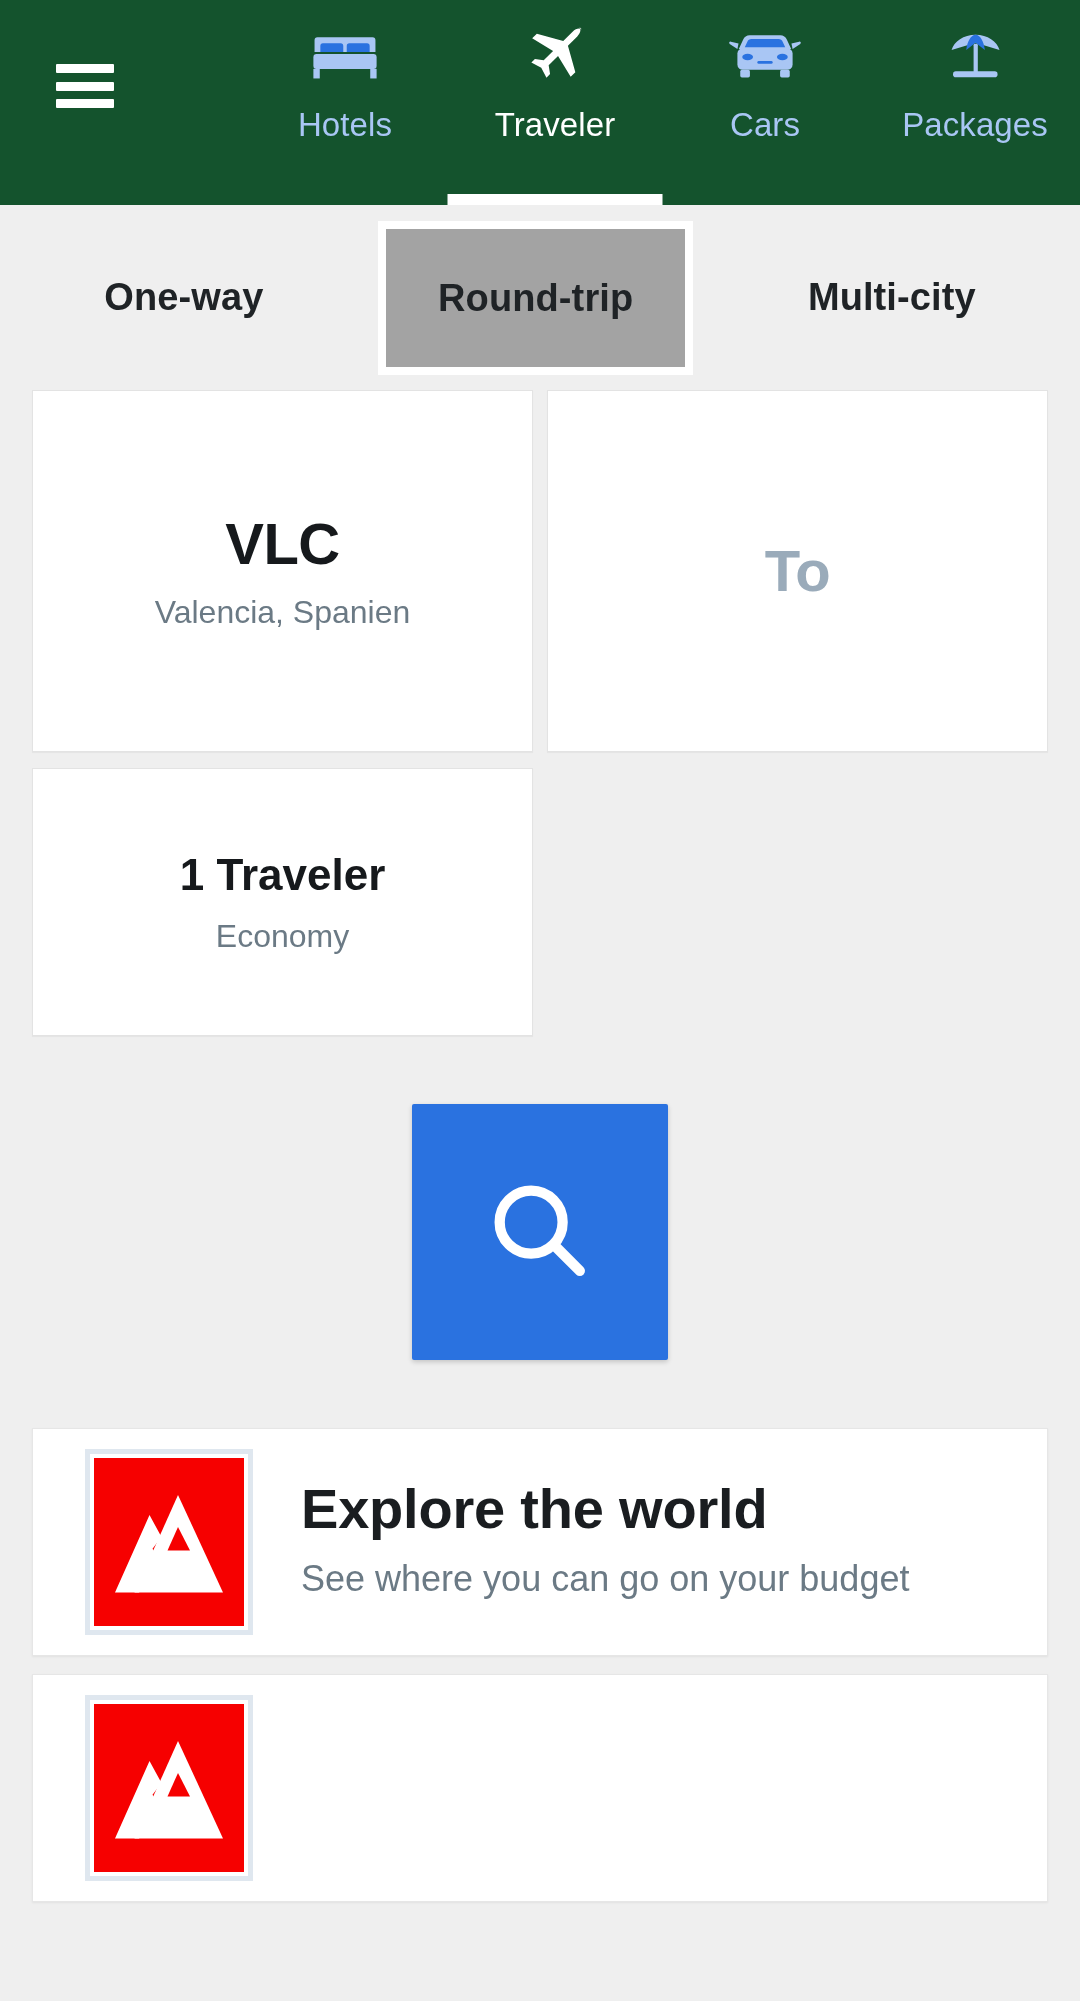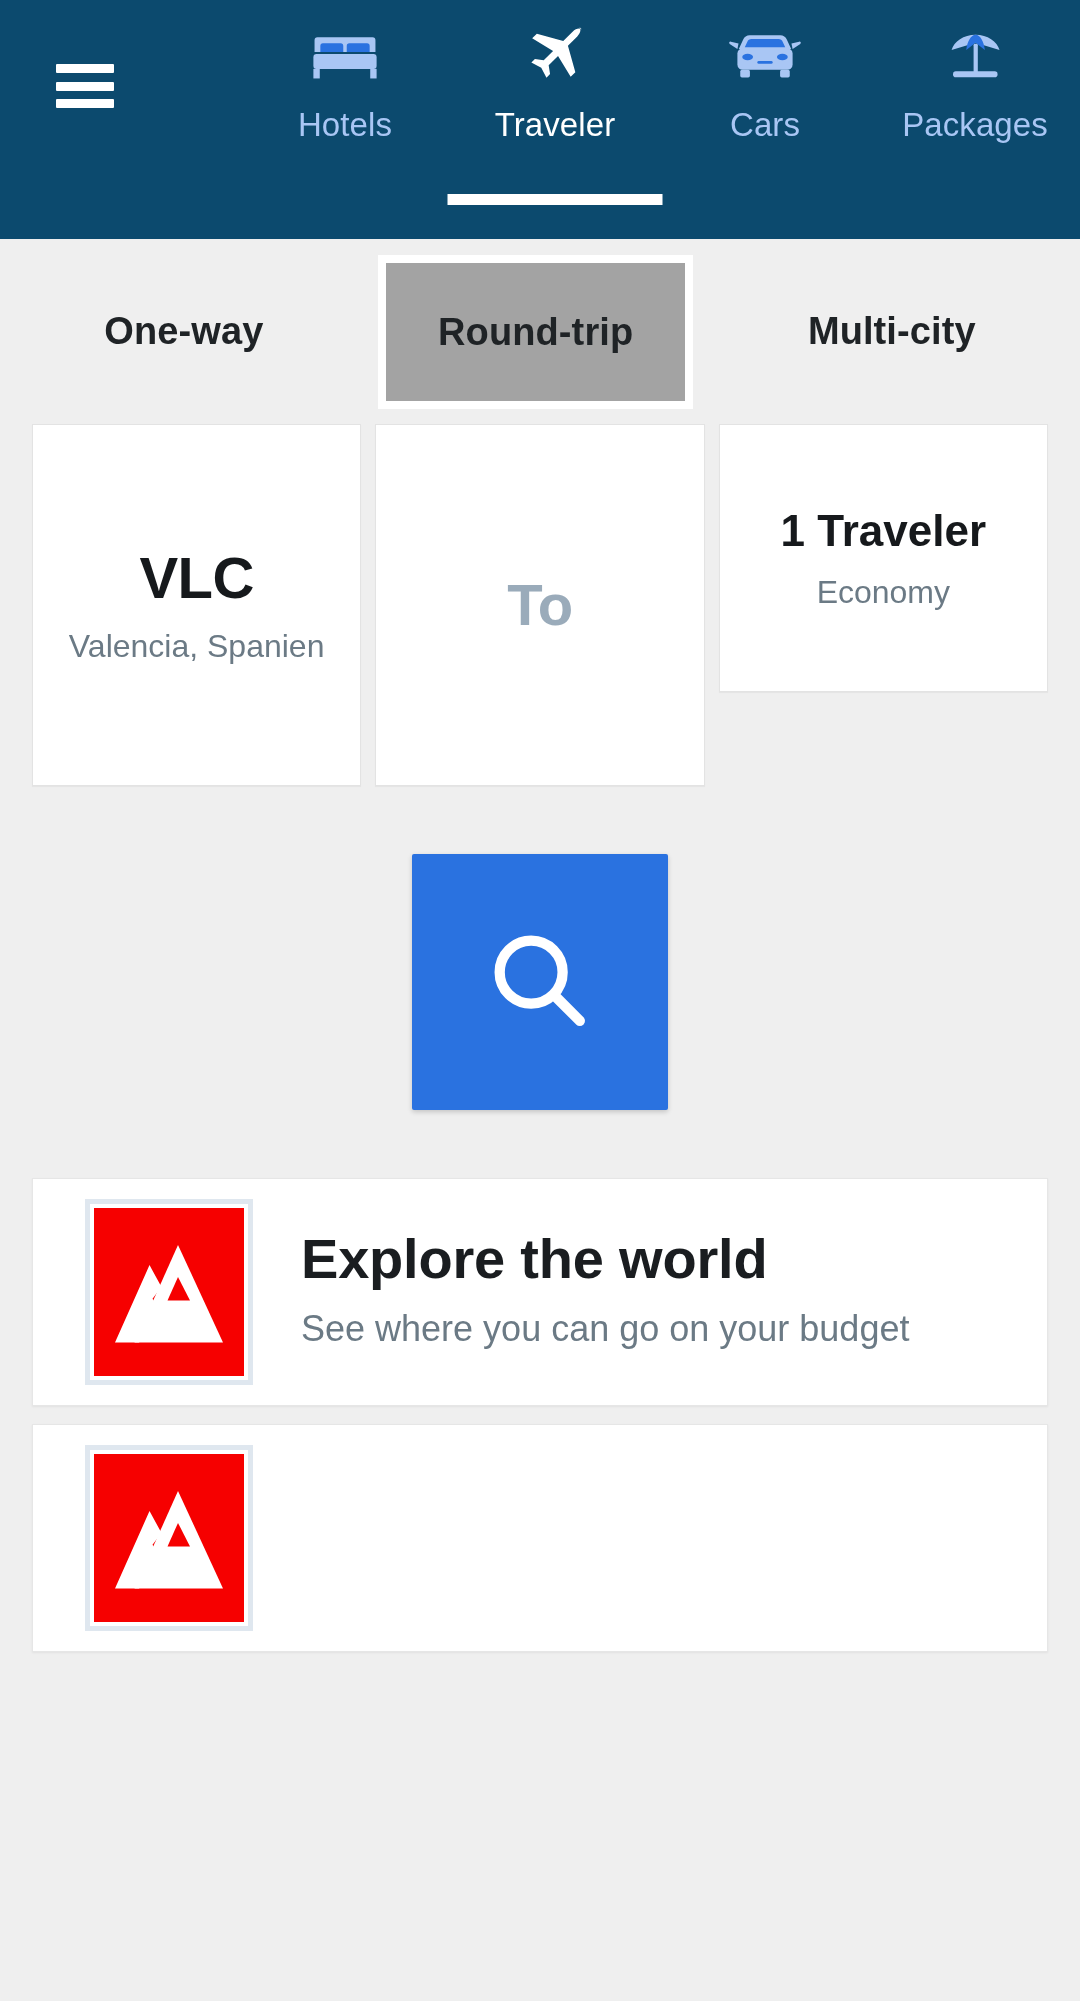--- a/index.html
+++ b/index.html
@@ -22,22 +22,22 @@
     width: 1080px;
     height: 2001px;
     background: #efefef;
     overflow: hidden;
   }
 
   
   .app-header {
     position: relative;
     width: 100%;
-    height: 239px;
-    background: #0c4a6e;
+    height: 205px;
+    background: #14532d;
     display: flex;
     align-items: flex-start;
   }
 
   .hamburger {
     position: absolute;
     left: 56px;
     top: 64px;
     width: 58px;
     height: 44px;
@@ -128,21 +128,21 @@
   .trip-type.selected {
     border: 8px solid #ffffff;
     background: #a3a3a3;
     padding: 46px 52px;
     line-height: 46px;
   }
 
   
   .form-grid {
     display: grid;
-    grid-template-columns: 1fr 1fr 1fr;
+    grid-template-columns: 1fr 1fr;
     gap: 16px 14px;
     padding: 0 32px;
   }
 
   .field-card {
     background: #ffffff;
     border: 1px solid #e3e3e3;
     display: flex;
     flex-direction: column;
     align-items: center;

